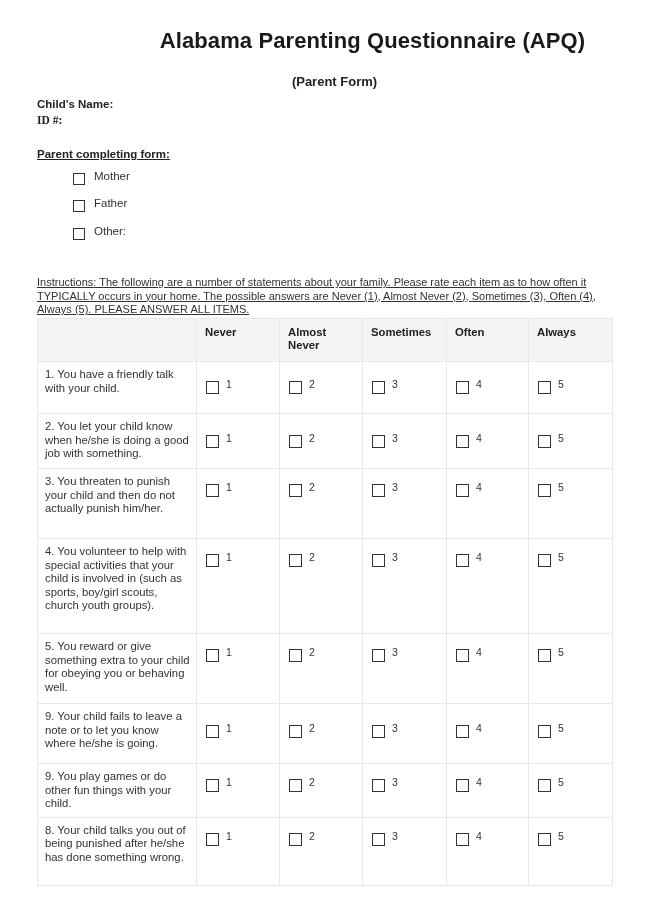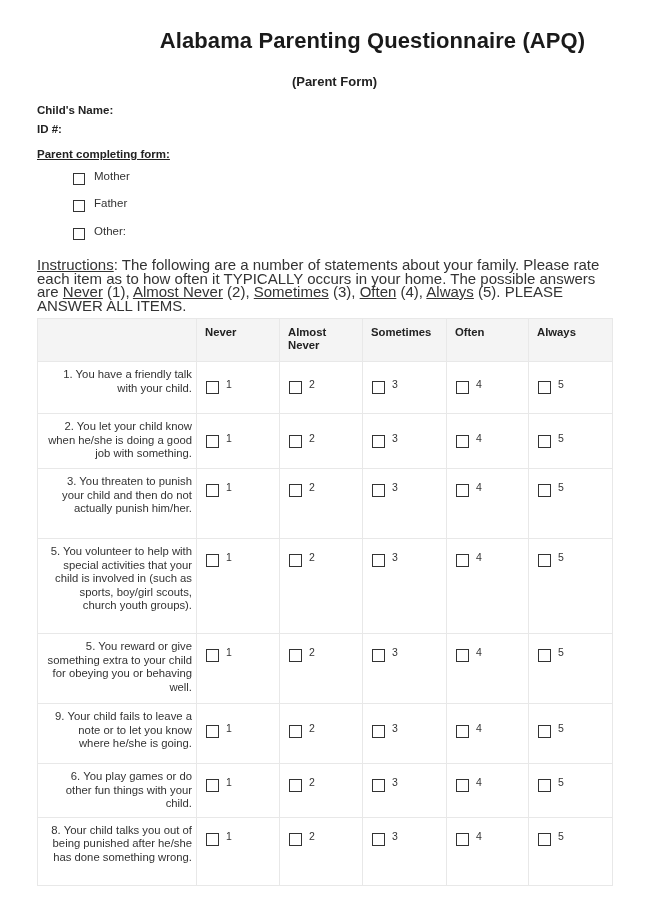--- a/index.html
+++ b/index.html
@@ -20,52 +20,52 @@
   .field-label {
     position: absolute; left: 37px; font-size: 11.5px; font-weight: bold; color: #222;
   }
   .opt {
     position: absolute; left: 37px; display: flex; align-items: flex-start; font-size: 11.5px; color: #333; padding-left: 36px;
   }
   .opt .box {
     width: 12px; height: 12px; border: 1.2px solid #333; box-sizing: border-box; margin-right: 9px; margin-top: 3px;
   }
   .instructions {
-    position: absolute; left: 37px; top: 258px; width: 580px;
-    font-size: 15px; line-height: 13.5px; color: #333;
+    position: absolute; left: 37px; top: 276px; width: 580px;
+    font-size: 11px; line-height: 13.5px; color: #333; text-decoration: underline;
   }
   .instructions u { text-decoration: underline; }
   table.q {
     position: absolute; left: 37px; top: 318px; width: 575px;
     border-collapse: collapse; table-layout: fixed;
   }
   table.q th, table.q td {
     border: 1px solid #e8e8e8; vertical-align: top; text-align: left;
   }
   table.q th {
     background: #f4f4f4; font-size: 11.3px; font-weight: bold; color: #222;
     padding: 7px 8px 6px 8px; height: 29px; line-height: 13px;
   }
   table.q td { font-size: 11.3px; color: #333; line-height: 13.5px; }
-  table.q td.qtext { padding: 6px 4px 6px 7px; text-align: right; }
+  table.q td.qtext { padding: 6px 4px 6px 7px; }
   table.q td.ans { padding: 13px 0 0 9px; }
   .ans-wrap { display: flex; align-items: flex-start; }
   .ans-wrap .box {
     width: 13px; height: 13px; border: 1.3px solid #333; box-sizing: border-box; margin-right: 7px; margin-top: 2px;
   }
   .ans-wrap .num { font-size: 10.5px; color: #333; line-height: 11px; }
 </style>
 </head>
 <body>
 
 <div class="title">Alabama Parenting Questionnaire (APQ)</div>
 <div class="subtitle">(Parent Form)</div>
 
-<div class="field-label" style="top:104px;">Child's Name:</div>
-<div class="field-label" style="top:123px;">ID #:</div>
+<div class="field-label" style="top:98px;">Child's Name:</div>
+<div class="field-label" style="top:114px;font-family:Liberation Serif, serif;">ID #:</div>
 <div class="field-label" style="top:148px;text-decoration:underline;">Parent completing form:</div>
 
 <div class="opt" style="top:170px;">
   <span class="box"></span>
   <span>Mother</span>
 </div>
 <div class="opt" style="top:197px;">
   <span class="box"></span>
   <span>Father</span>
 </div>
@@ -189,21 +189,21 @@
           </div>
         </td>
         <td class="ans">
           <div class="ans-wrap">
             <span class="box"></span>
             <span class="num">5</span>
           </div>
         </td>
       </tr>
       <tr style="height: 95px;">
-        <td class="qtext">5. You volunteer to help with special activities that your child is involved in (such as sports, boy/girl scouts, church youth groups).</td>
+        <td class="qtext">4. You volunteer to help with special activities that your child is involved in (such as sports, boy/girl scouts, church youth groups).</td>
         <td class="ans">
           <div class="ans-wrap">
             <span class="box"></span>
             <span class="num">1</span>
           </div>
         </td>
         <td class="ans">
           <div class="ans-wrap">
             <span class="box"></span>
             <span class="num">2</span>
@@ -288,21 +288,21 @@
           </div>
         </td>
         <td class="ans" style="padding-top: 19px;">
           <div class="ans-wrap">
             <span class="box"></span>
             <span class="num">5</span>
           </div>
         </td>
       </tr>
       <tr style="height: 53px;">
-        <td class="qtext">6. You play games or do other fun things with your child.</td>
+        <td class="qtext">9. You play games or do other fun things with your child.</td>
         <td class="ans">
           <div class="ans-wrap">
             <span class="box"></span>
             <span class="num">1</span>
           </div>
         </td>
         <td class="ans">
           <div class="ans-wrap">
             <span class="box"></span>
             <span class="num">2</span>

